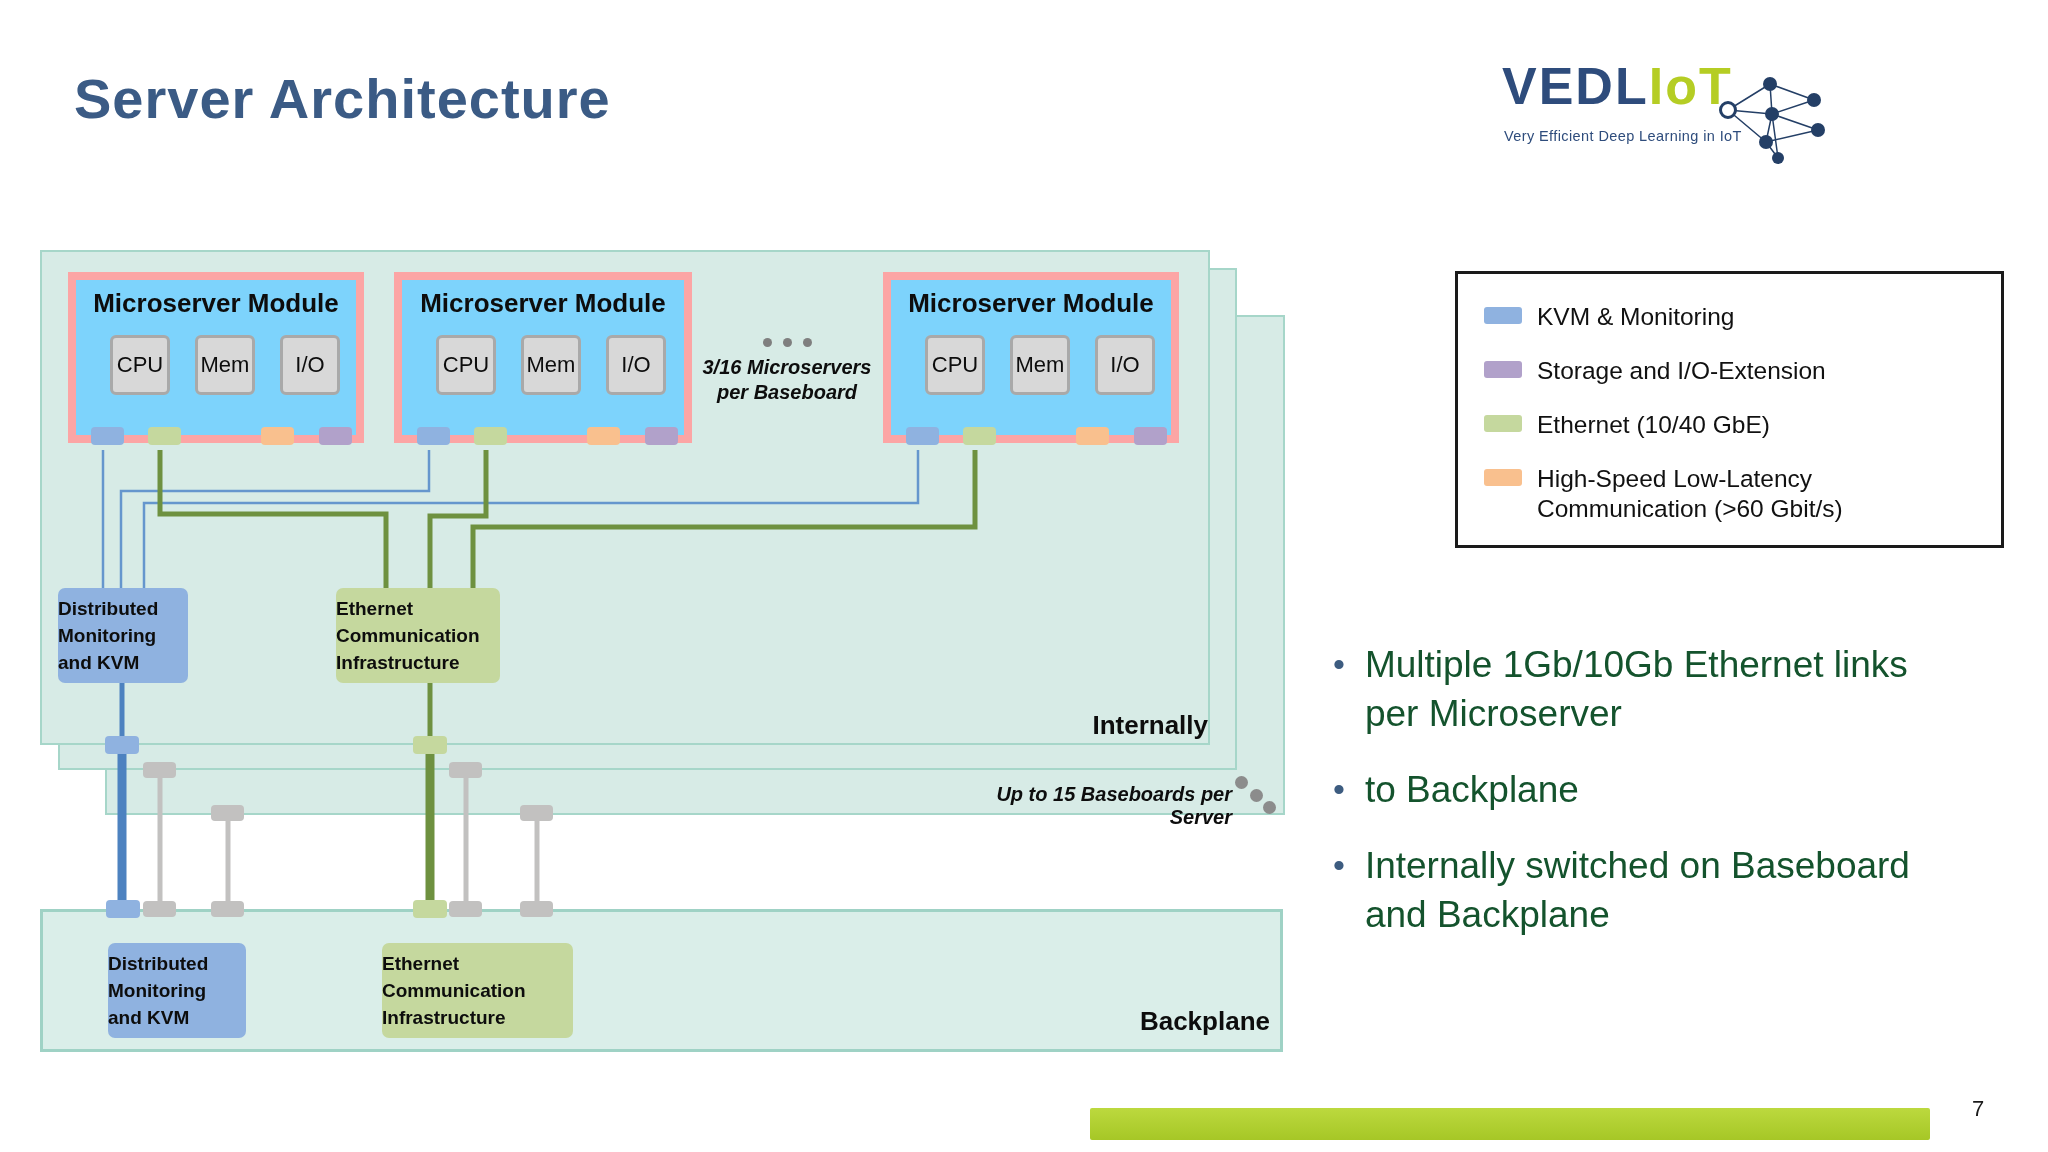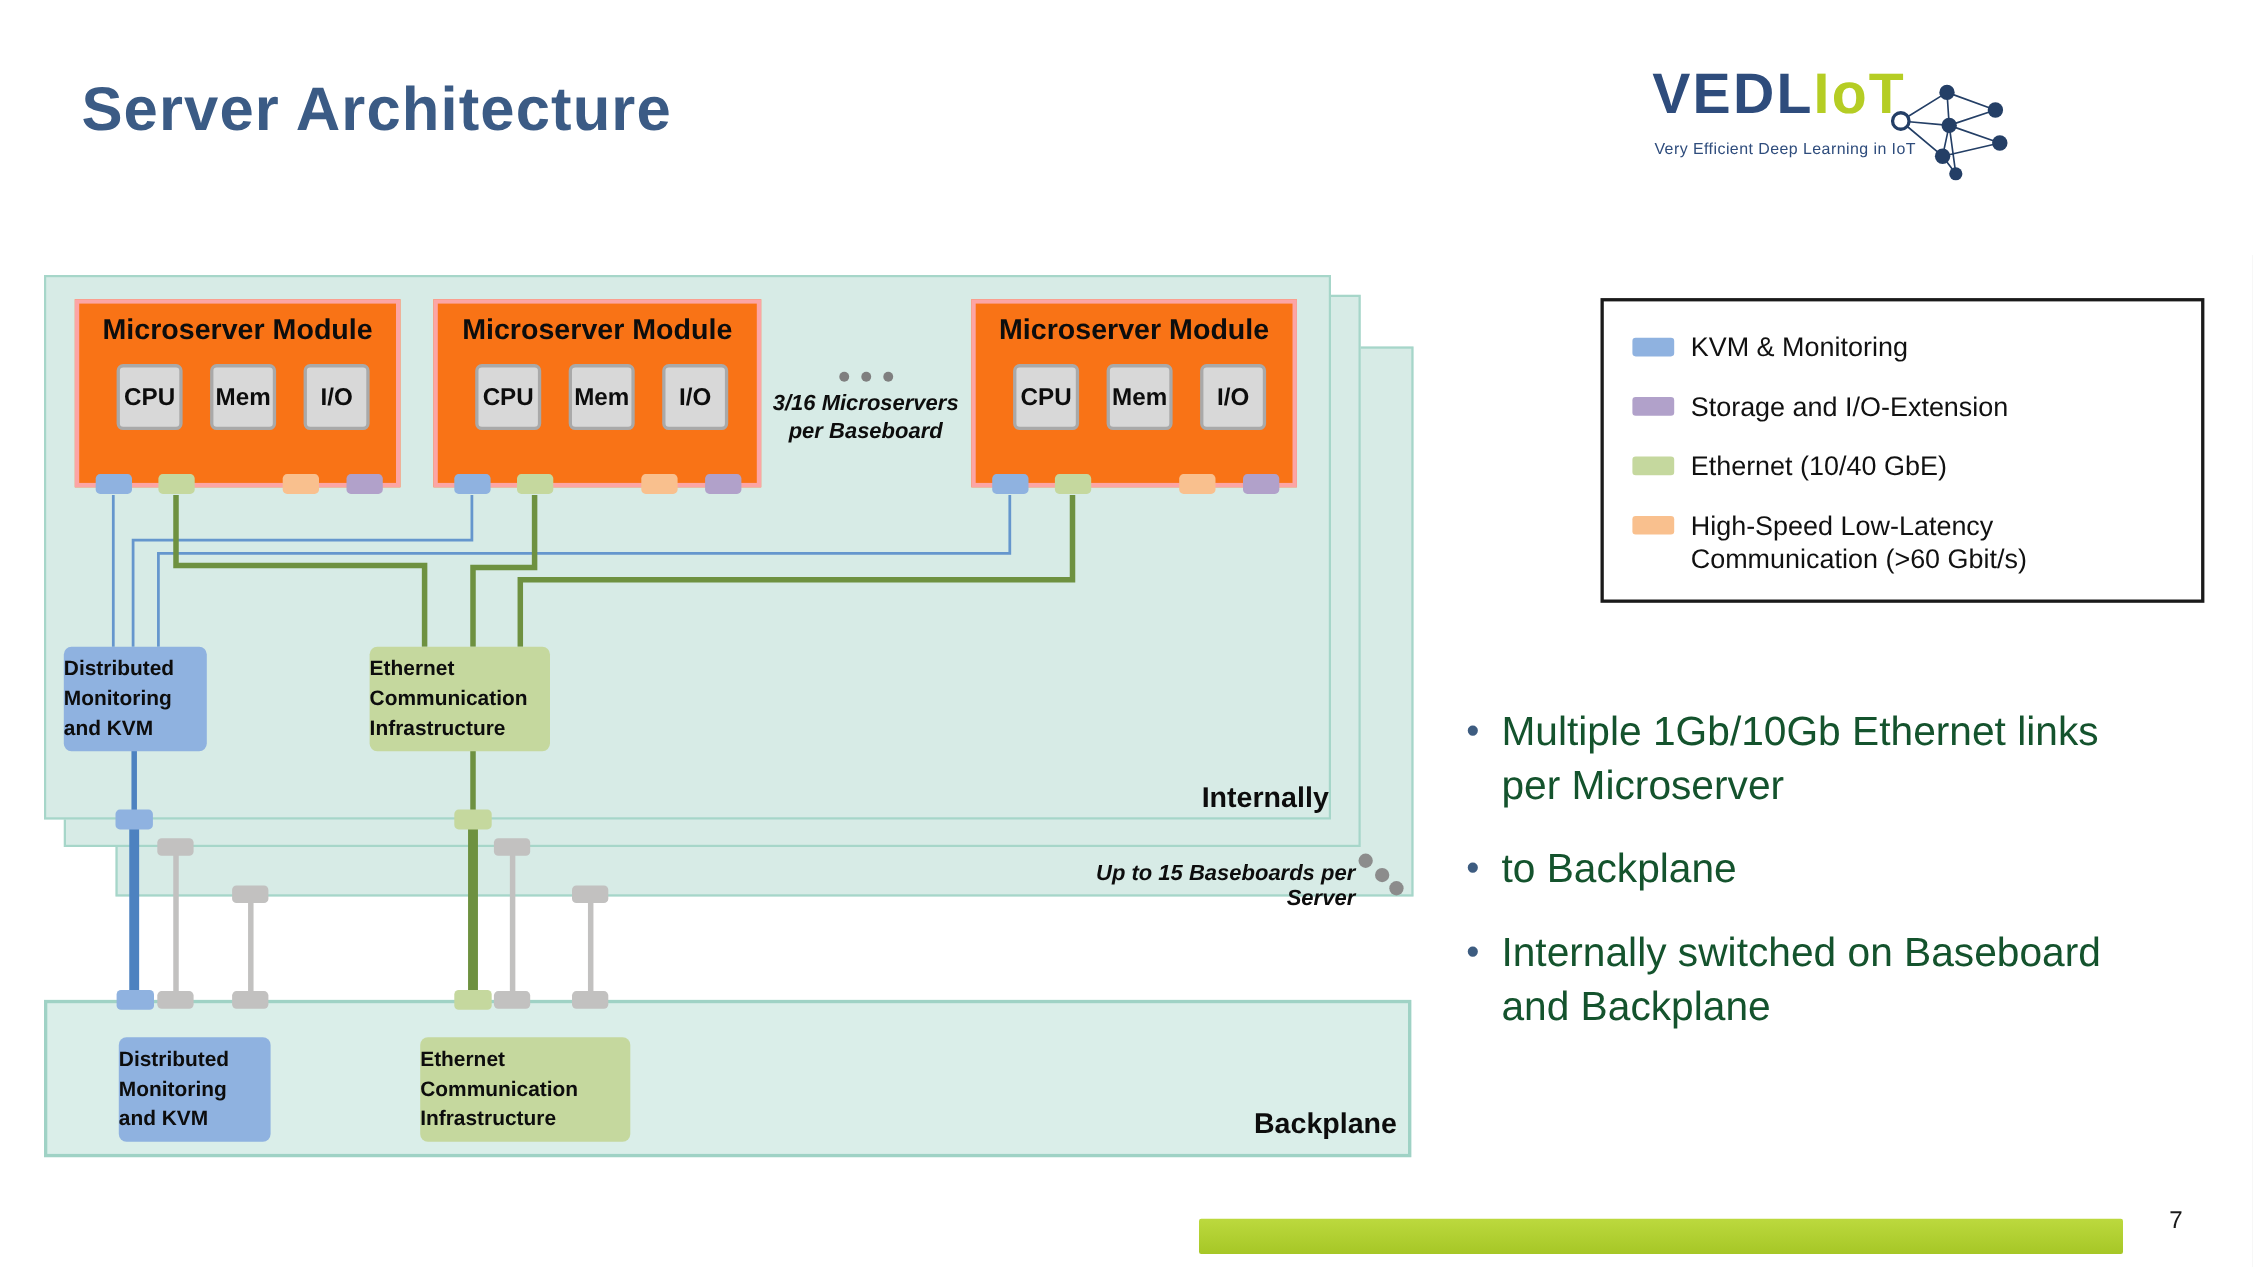--- a/index.html
+++ b/index.html
@@ -29,27 +29,27 @@
     background:#daeee9;border:3px solid #9fd2c5;}
 
   .board-label{position:absolute;font-size:26px;font-weight:bold;color:#0d0d0d;text-align:right;}
   .label-baseboard{left:1008px;top:710px;width:200px;}
   .label-backplane{left:1060px;top:1006px;width:210px;}
   .board-note{position:absolute;font-size:20px;font-weight:bold;font-style:italic;color:#0d0d0d;text-align:right;}
   .note-baseboards{left:932px;top:783px;width:300px;}
   .stack-dot{position:absolute;width:13px;height:13px;border-radius:50%;background:#8c8c8c;}
 
   
-  .module{position:absolute;top:272px;height:171px;background:#f97316;
-    border:4px solid #fca5a5;box-sizing:border-box;}
+  .module{position:absolute;top:272px;height:171px;background:#7dd3fc;
+    border:8px solid #fca5a5;box-sizing:border-box;}
   .module-title{margin-top:8px;text-align:center;font-size:26px;font-weight:bold;color:#0d0d0d;}
   .chip{position:absolute;top:55px;width:60px;height:60px;background:#d8d8d8;
     border:3px solid #a9a9a9;border-radius:6px;box-sizing:border-box;
     display:flex;align-items:center;justify-content:center;
-    font-size:22px;font-weight:bold;color:#0d0d0d;}
+    font-size:22px;font-weight:normal;color:#0d0d0d;}
   .tab{position:absolute;bottom:-10px;width:33px;height:18px;border-radius:4px;}
 
   
   .module-note{position:absolute;left:687px;top:338px;width:200px;text-align:center;}
   .note-dots{display:flex;justify-content:center;gap:11px;margin-bottom:8px;}
   .note-dots span{width:9px;height:9px;border-radius:50%;background:#7f7f7f;display:block;}
   .module-note div.nline{font-size:20px;font-weight:bold;font-style:italic;color:#0d0d0d;line-height:25px;}
 
   
   .infra{position:absolute;border-radius:7px;display:flex;flex-direction:column;

